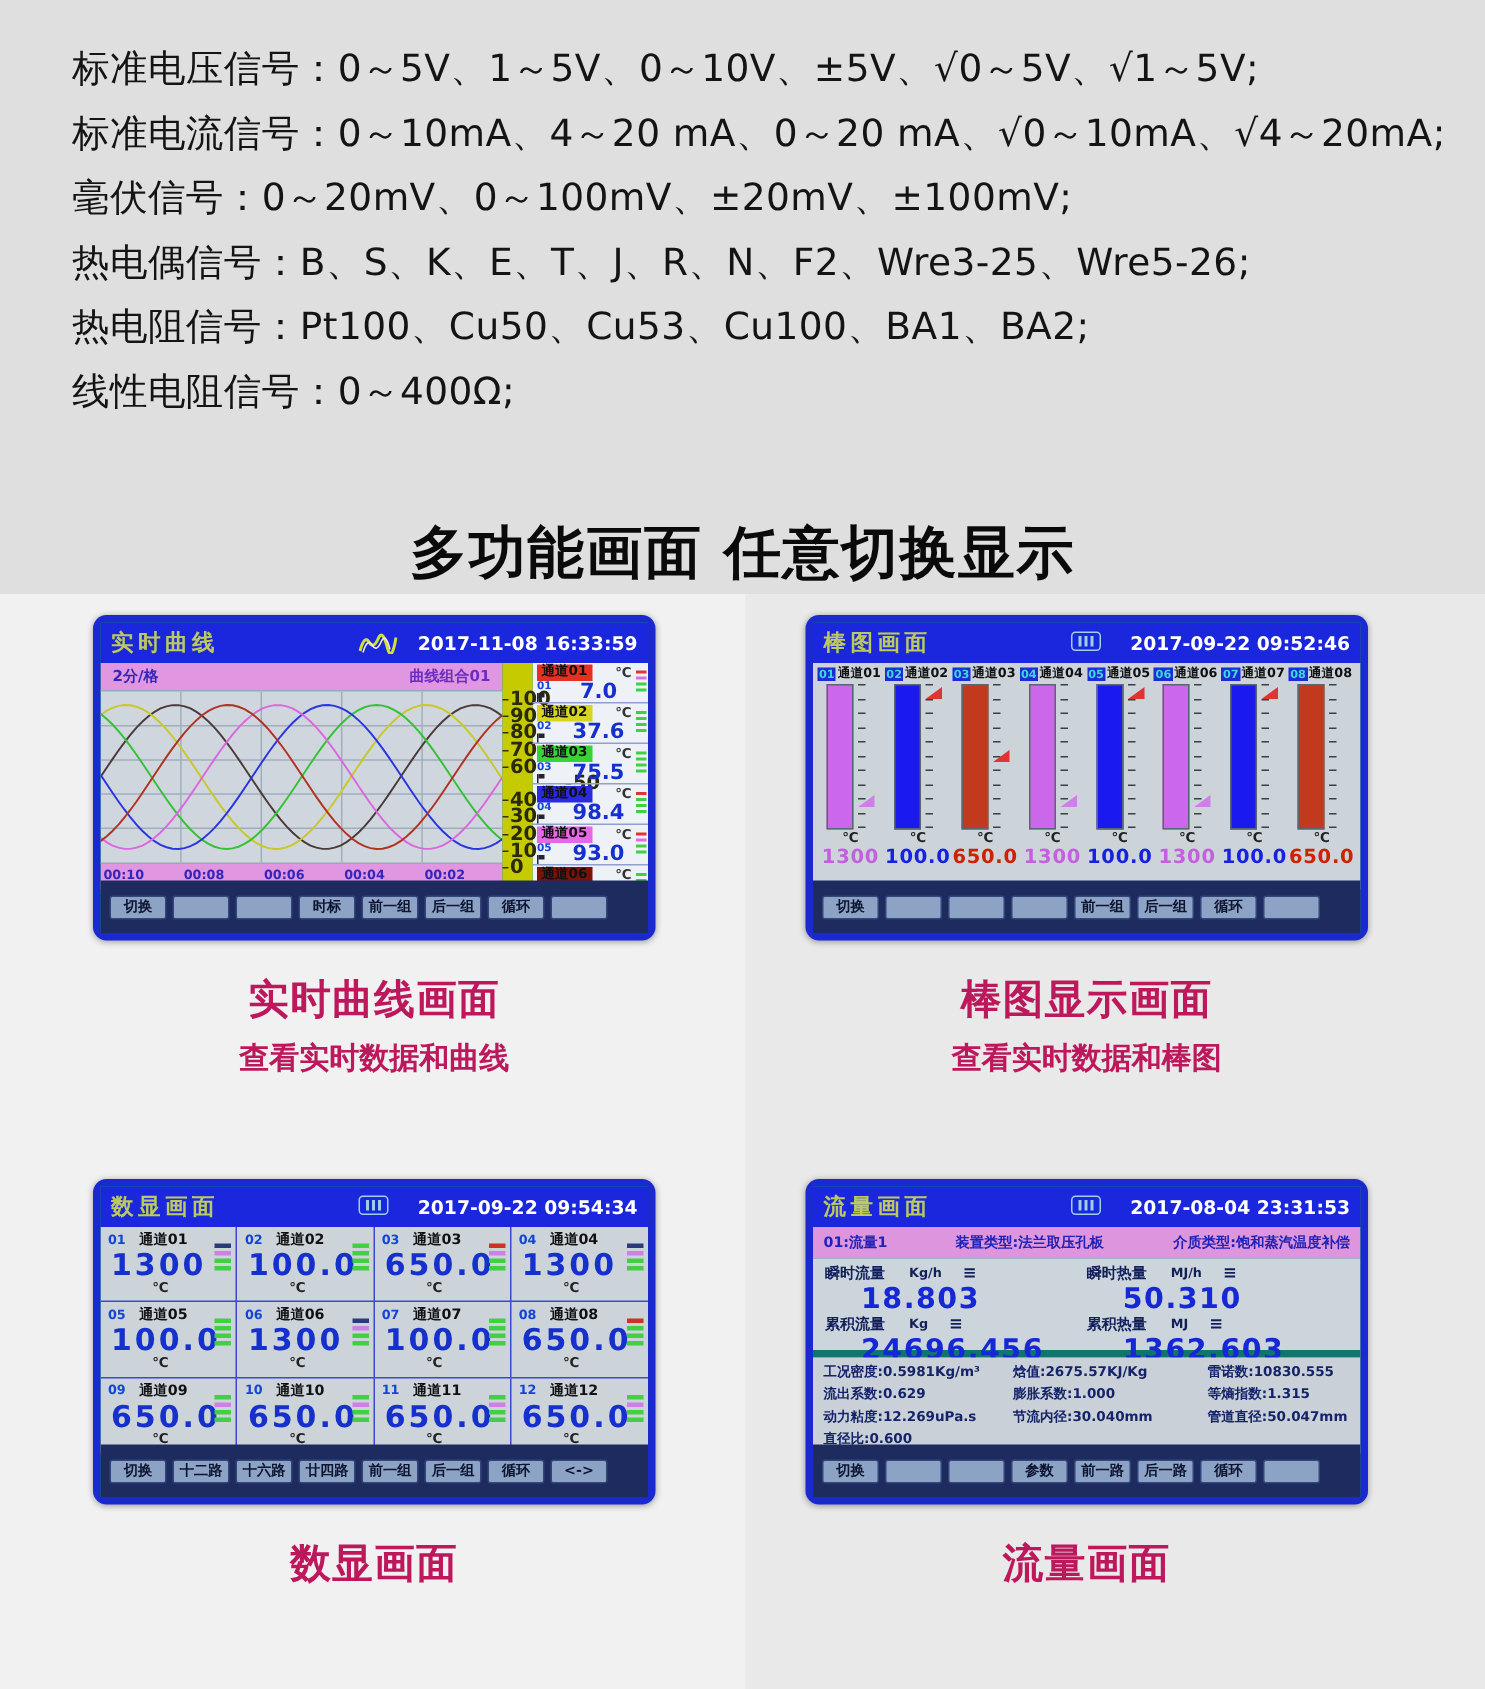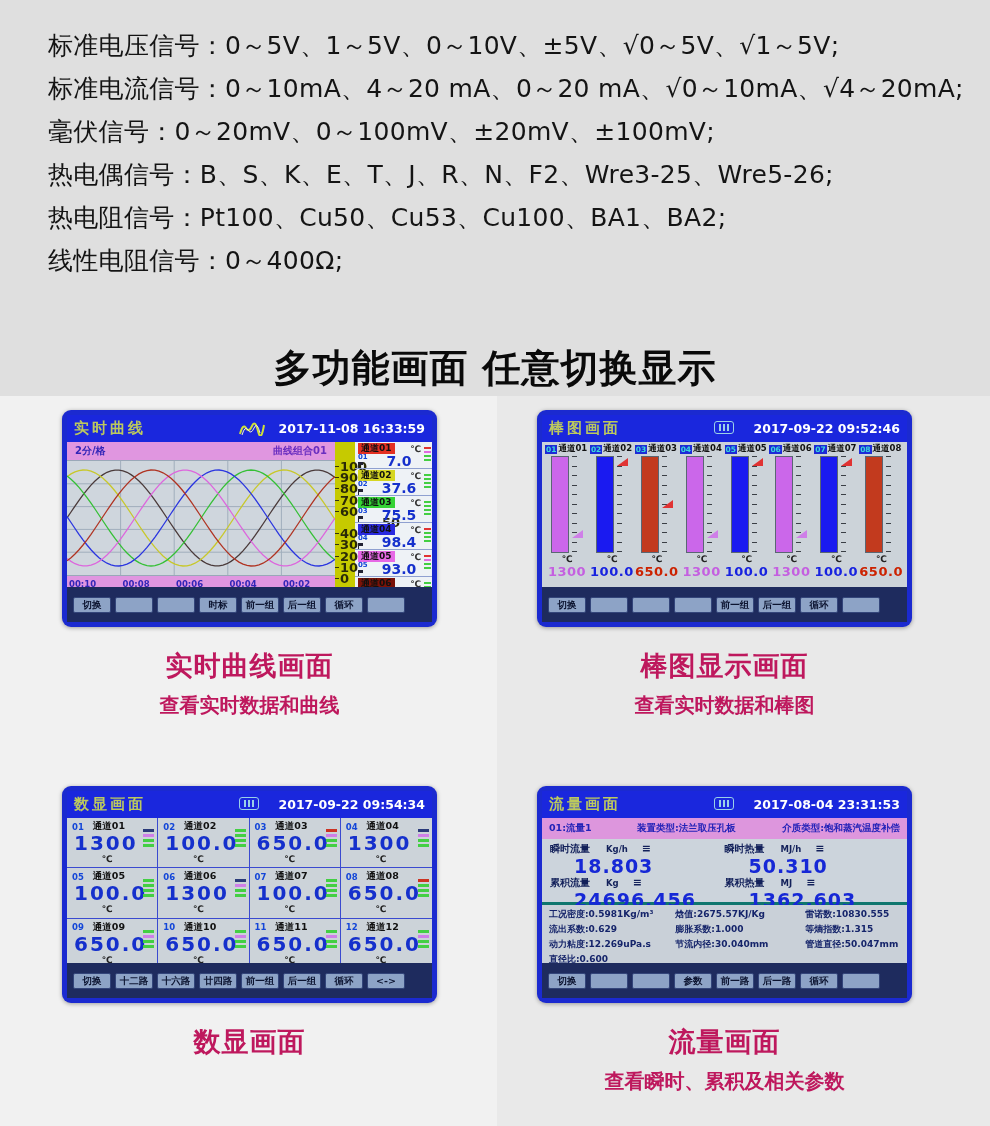--- a/index.html
+++ b/index.html
@@ -86,21 +86,21 @@
   .dcell-bar-seg{width:11px;height:3px;}
   
   .flow-main{position:absolute;top:27px;bottom:29px;left:0;right:0;display:flex;flex-direction:column;}
   .flow-pink{height:38px;background:#dd96dd;padding:2px 7px;color:#2222b8;}
   .flow-row1{display:flex;align-items:center;font-size:9.5px;font-weight:bold;height:17px;}
   .flow-row1 .f1{width:88px;}
   .flow-row1 .f2{flex:1;}
   .flow-row1 .f3{text-align:right;}
   .flow-row2{display:flex;gap:26px;font-size:9.5px;font-weight:bold;height:17px;align-items:center;}
   .flow-readings{height:66px;background:#ccd4dc;display:grid;grid-template-columns:1fr 1fr;
-                 padding:3px 8px 0 8px;border-bottom:3px solid #0f766e;}
+                 padding:3px 8px 0 8px;border-bottom:5px solid #0f766e;}
   .freading-hd{display:flex;align-items:center;}
   .freading-label{font-size:10px;font-weight:bold;color:#12205a;}
   .freading-unit{font-size:8.5px;font-weight:bold;color:#12205a;margin-left:16px;}
   .freading-menu{font-size:11px;font-weight:bold;color:#12205a;margin-left:14px;line-height:10px;}
   .freading-val{font-size:19px;font-weight:bold;color:#1628d6;letter-spacing:1px;margin-left:24px;line-height:20px;}
   .flow-params{flex:1;background:#c9d0d8;padding:3px 7px;display:grid;
                grid-template-columns:36% 37% 27%;align-content:start;row-gap:2px;}
   .fparam{font-size:9px;font-weight:bold;color:#15246a;white-space:nowrap;}
   
   .caption{position:absolute;width:375px;text-align:center;color:#be185d;}
@@ -835,16 +835,15 @@
   </div>
   <div class="caption" style="left:537px;top:648px;">
     <div class="cap-title">棒图显示画面</div>
     <div class="cap-sub">查看实时数据和棒图</div>
   </div>
   <div class="caption" style="left:62px;top:1024px;">
     <div class="cap-title">数显画面</div>
   </div>
   <div class="caption" style="left:537px;top:1024px;">
     <div class="cap-title">流量画面</div>
-    <div class="cap-sub">查看瞬时、累积及相关参数</div>
   </div>
 
 </div>
 
 </body></html>

